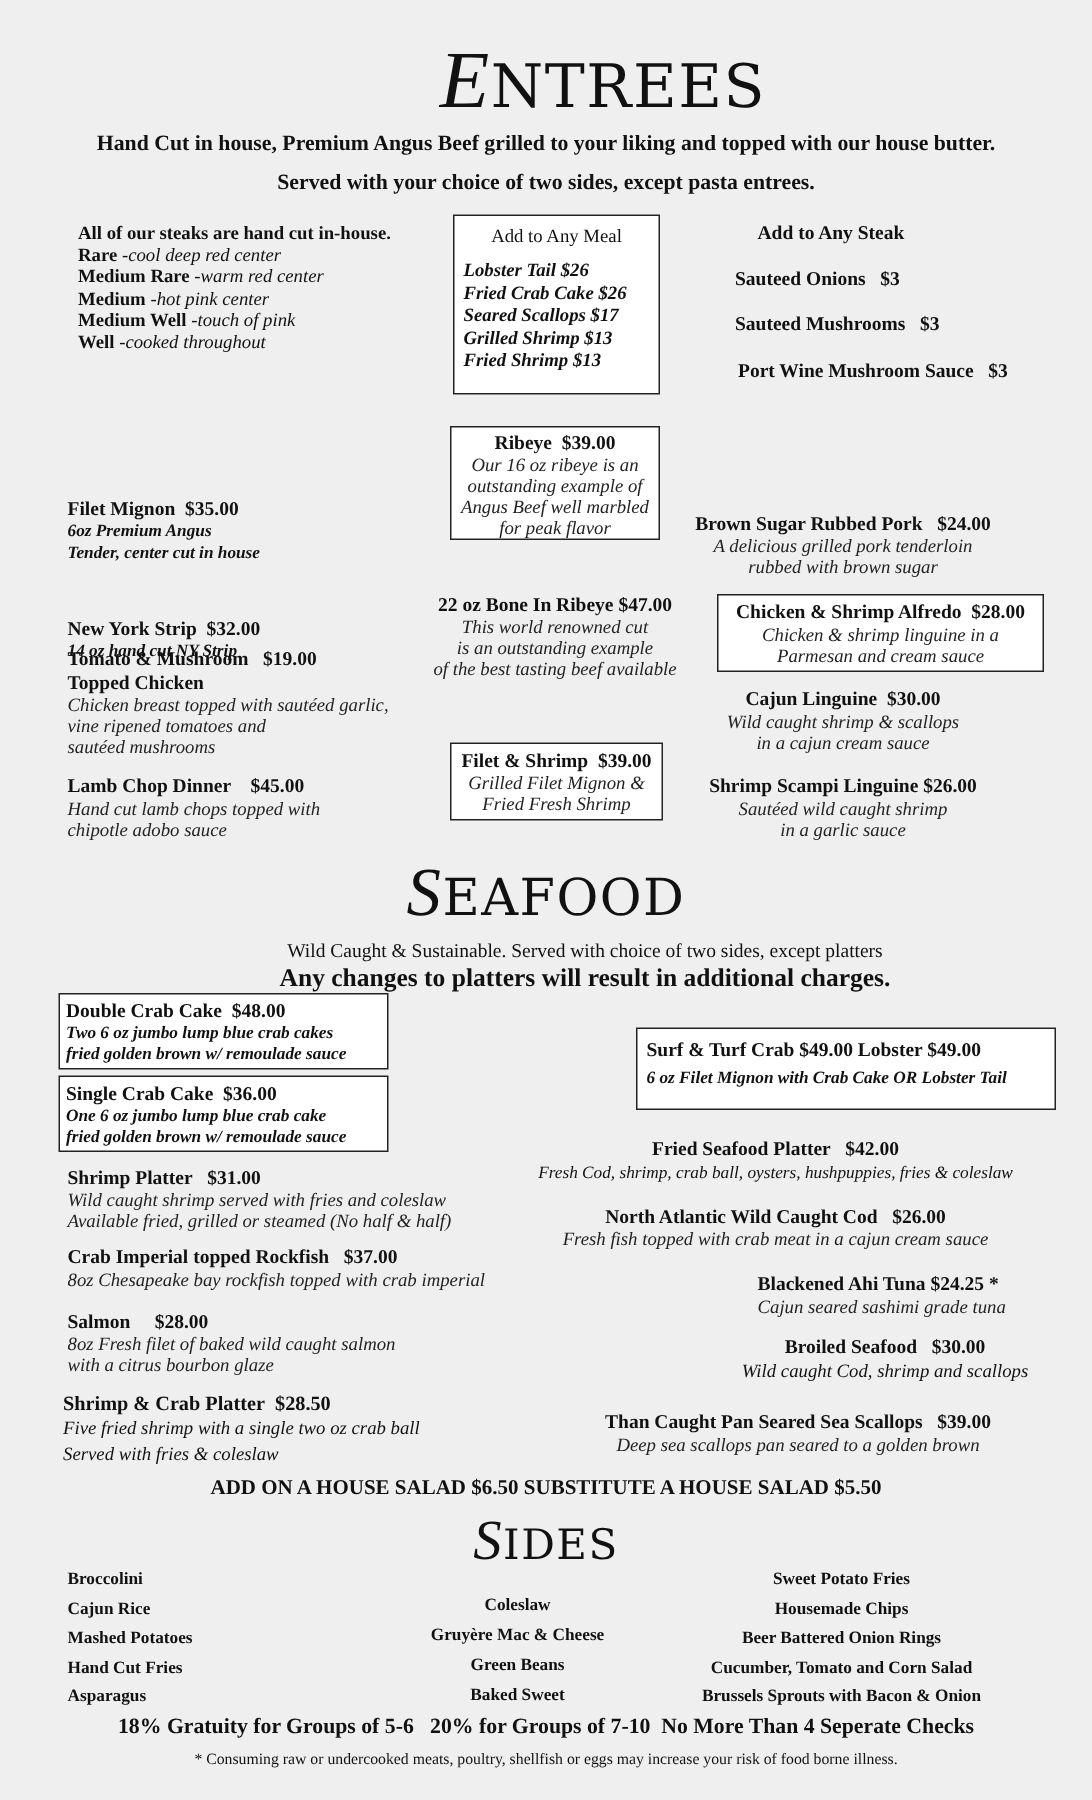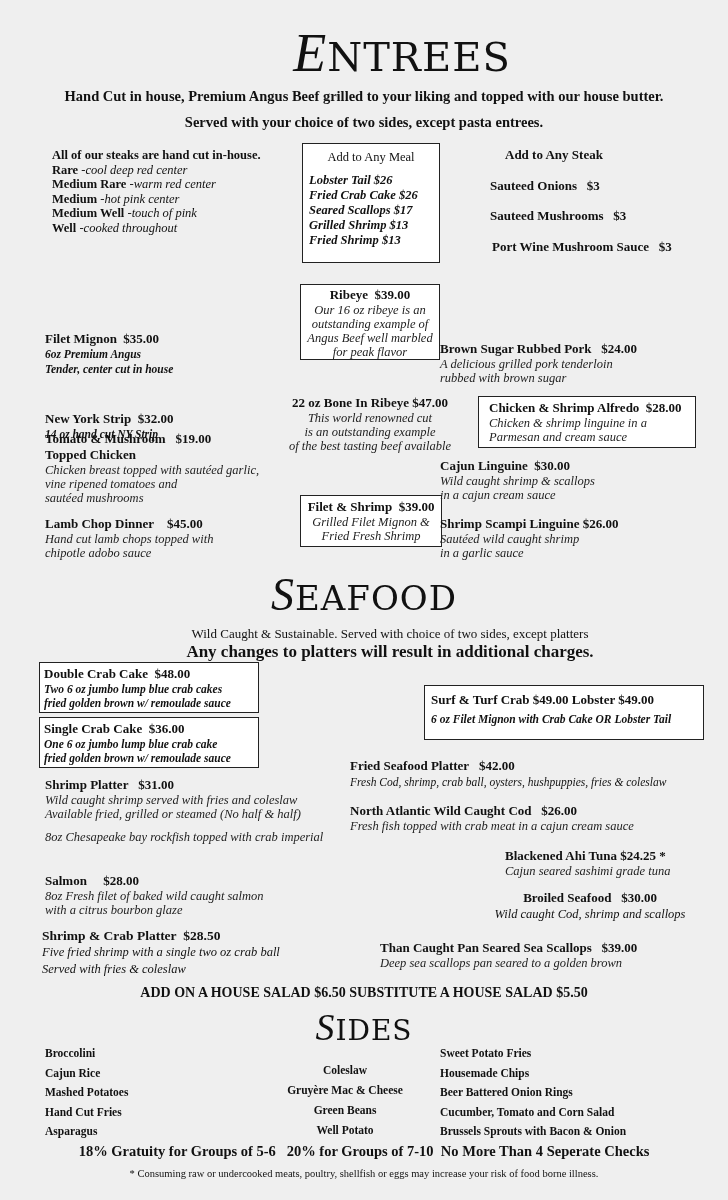--- a/index.html
+++ b/index.html
@@ -1,21 +1,21 @@
 <!DOCTYPE html>
 <html><head>
 <meta charset="utf-8">
 <style>
   html,body{margin:0;padding:0;}
   body{width:728px;height:1200px;background:#efefef;color:#111;font-family:"Liberation Serif","DejaVu Serif",serif;position:relative;overflow:hidden;}
   .abs{position:absolute;}
   .title{font-family:"DejaVu Serif","Liberation Serif",serif;font-weight:normal;color:#111;letter-spacing:1px;}
   .title .cap{font-family:"Liberation Serif",serif;font-style:italic;font-size:1.35em;}
   .center{text-align:center;}
-  .right{text-align:left;}
+  .right{text-align:center;}
   .b{font-weight:bold;}
   .i{font-style:italic;}
   .box{background:#fff;border:1.5px solid #222;box-sizing:border-box;}
   .name{font-weight:bold;font-size:13px;}
   .desc{font-style:italic;font-size:12.5px;color:#222;line-height:14px;}
   .side{font-weight:bold;font-size:11.5px;}
 </style>
 </head>
 <body>
 
@@ -160,20 +160,21 @@
 </div>
 
 <div class="abs" style="left:45px;top:777px;">
   <div class="name"><span>Shrimp Platter</span>&nbsp;&nbsp;&nbsp;<span>$31.00</span></div>
   <div class="desc">
       <div>Wild caught shrimp served with fries and coleslaw</div>
       <div>Available fried, grilled or steamed (No half &amp; half)</div>
     </div>
 </div>
 <div class="abs" style="left:45px;top:830px;">
+  <div class="name"><span>Crab Imperial topped Rockfish</span>&nbsp;&nbsp;&nbsp;<span>$37.00</span></div>
   <div class="desc">8oz Chesapeake bay rockfish topped with crab imperial</div>
 </div>
 <div class="abs" style="left:45px;top:873px;">
   <div class="name"><span>Salmon</span>&nbsp;&nbsp;&nbsp;&nbsp;&nbsp;<span>$28.00</span></div>
   <div class="desc">
       <div>8oz Fresh filet of baked wild caught salmon</div>
       <div>with a citrus bourbon glaze</div>
     </div>
 </div>
 <div class="abs" style="left:42px;top:928px;">
@@ -215,21 +216,21 @@
   <div>Broccolini</div>
   <div>Cajun Rice</div>
   <div>Mashed Potatoes</div>
   <div>Hand Cut Fries</div>
   <div>Asparagus</div>
 </div>
 <div class="abs side center" style="left:260px;top:1060px;width:170px;line-height:20px;">
   <div>Coleslaw</div>
   <div>Gruyère Mac &amp; Cheese</div>
   <div>Green Beans</div>
-  <div>Well Potato</div>
+  <div>Baked Sweet</div>
 </div>
 <div class="abs side right" style="left:440px;top:1044px;width:242px;line-height:19.5px;">
   <div>Sweet Potato Fries</div>
   <div>Housemade Chips</div>
   <div>Beer Battered Onion Rings</div>
   <div>Cucumber, Tomato and Corn Salad</div>
   <div>Brussels Sprouts with Bacon &amp; Onion</div>
 </div>
 
 <div class="abs center b" style="left:0;top:1143px;width:728px;font-size:14.5px;white-space:pre;">18% Gratuity for Groups of 5-6   20% for Groups of 7-10  No More Than 4 Seperate Checks</div>

